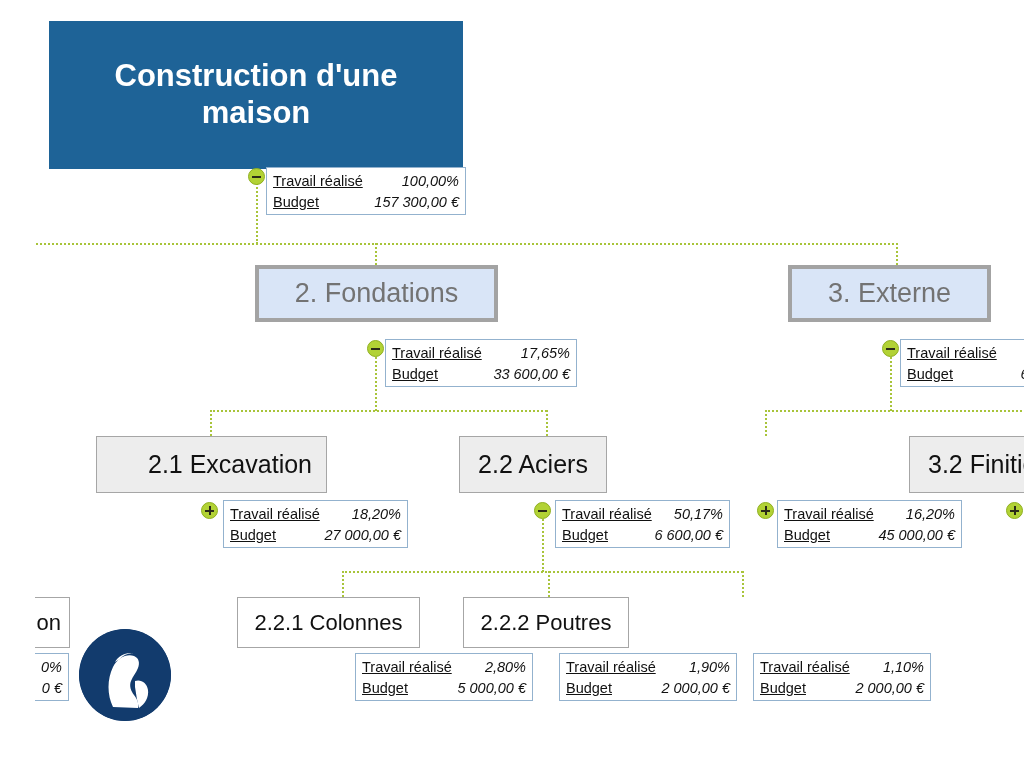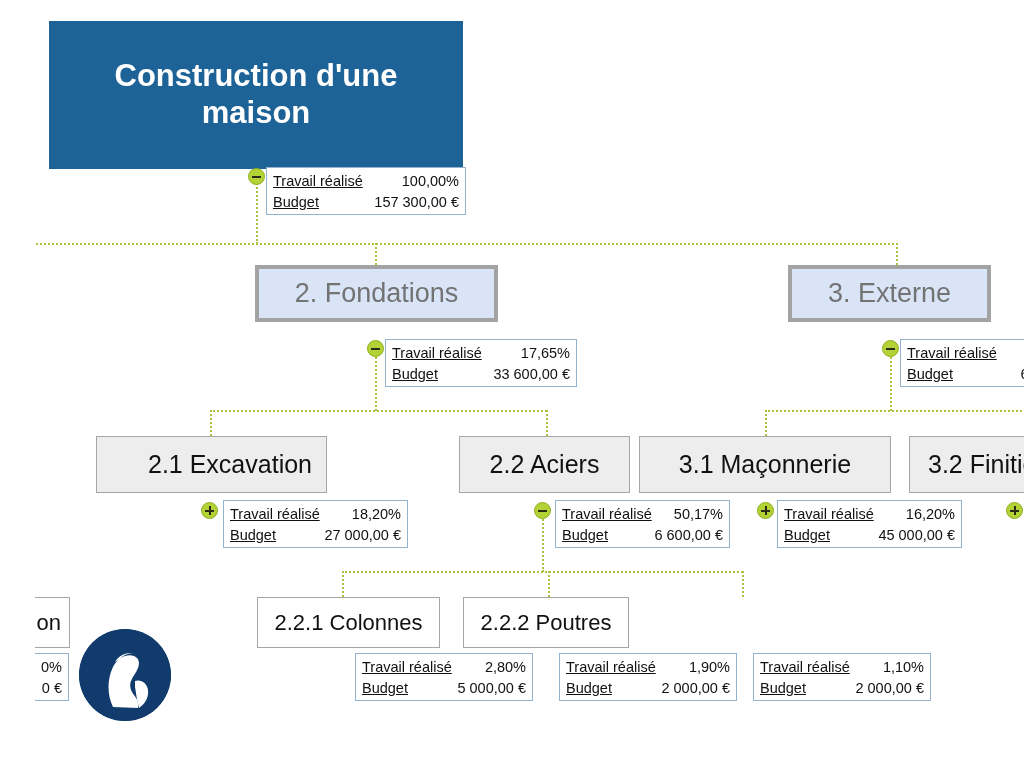--- a/index.html
+++ b/index.html
@@ -85,21 +85,21 @@
     line-height: 1.42;
     white-space: nowrap;
     overflow: hidden;
   }
   .callout .row {
     display: flex;
     justify-content: space-between;
     gap: 10px;
   }
   .callout .lbl { text-align: left; text-decoration: underline; }
-  .callout .val { text-align: right; }
+  .callout .val { text-align: right; font-style: italic; }
 
   
   .toggle {
     position: absolute;
     width: 17px;
     height: 17px;
     border-radius: 50%;
     background: #B2D235;
     border: 1px solid #8FAF20;
     box-sizing: border-box;
@@ -217,40 +217,37 @@
     <div class="row">
       <span class="lbl">Travail réalisé</span>
       <span class="val">18,20%</span>
     </div>
     <div class="row">
       <span class="lbl">Budget</span>
       <span class="val">27 000,00 €</span>
     </div>
   </div>
 
-  <div class="node node-l3" style="left:424px; top:436px; width:171px; height:57px;">
+  <div class="node node-l3" style="left:424px; top:436px; width:148px; height:57px;">
     <span>2.2  Aciers</span>
   </div>
   <div class="toggle" style="left:499px; top:502px;">
     <span class="bar-h"></span>
   </div>
   <div class="callout" style="left:520px; top:500px; width:175px; height:48px;">
     <div class="row">
       <span class="lbl">Travail réalisé</span>
       <span class="val">50,17%</span>
     </div>
     <div class="row">
       <span class="lbl">Budget</span>
       <span class="val">6 600,00 €</span>
     </div>
   </div>
 
-  <div class="node node-l3" style="left:604px; top:436px; width:252px; height:57px;">
-    <span>3.1  Maçonnerie</span>
-  </div>
   <div class="toggle" style="left:722px; top:502px;">
     <span class="bar-h"></span>
     <span class="bar-v"></span>
   </div>
   <div class="callout" style="left:742px; top:500px; width:185px; height:48px;">
     <div class="row">
       <span class="lbl">Travail réalisé</span>
       <span class="val">16,20%</span>
     </div>
     <div class="row">
@@ -268,21 +265,21 @@
   </div>
   <div class="callout" style="left:991px; top:500px; width:90px; height:48px;">
     <div class="row">
       <span class="lbl">Trav</span>
     </div>
     <div class="row">
       <span class="lbl">Bud</span>
     </div>
   </div>
 
-  <div class="node node-l4" style="left:222px; top:597px; width:183px; height:51px;justify-content:center;">
+  <div class="node node-l4" style="left:202px; top:597px; width:183px; height:51px;justify-content:center;">
     <span>2.2.1  Colonnes</span>
   </div>
   <div class="callout" style="left:320px; top:653px; width:178px; height:48px;">
     <div class="row">
       <span class="lbl">Travail réalisé</span>
       <span class="val">2,80%</span>
     </div>
     <div class="row">
       <span class="lbl">Budget</span>
       <span class="val">5 000,00 €</span>

